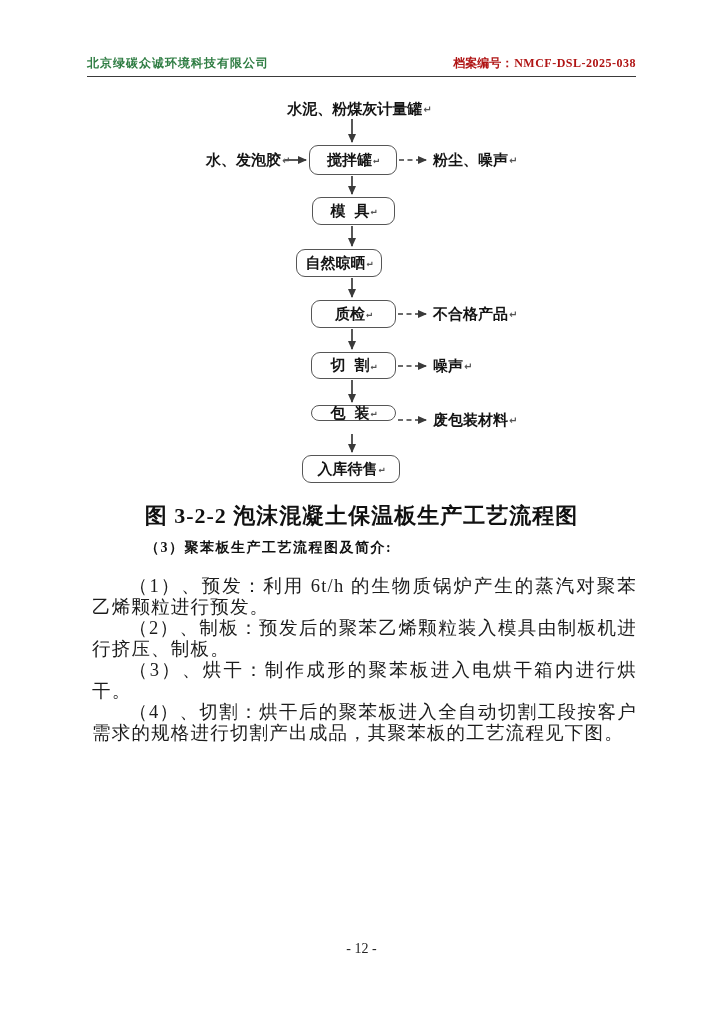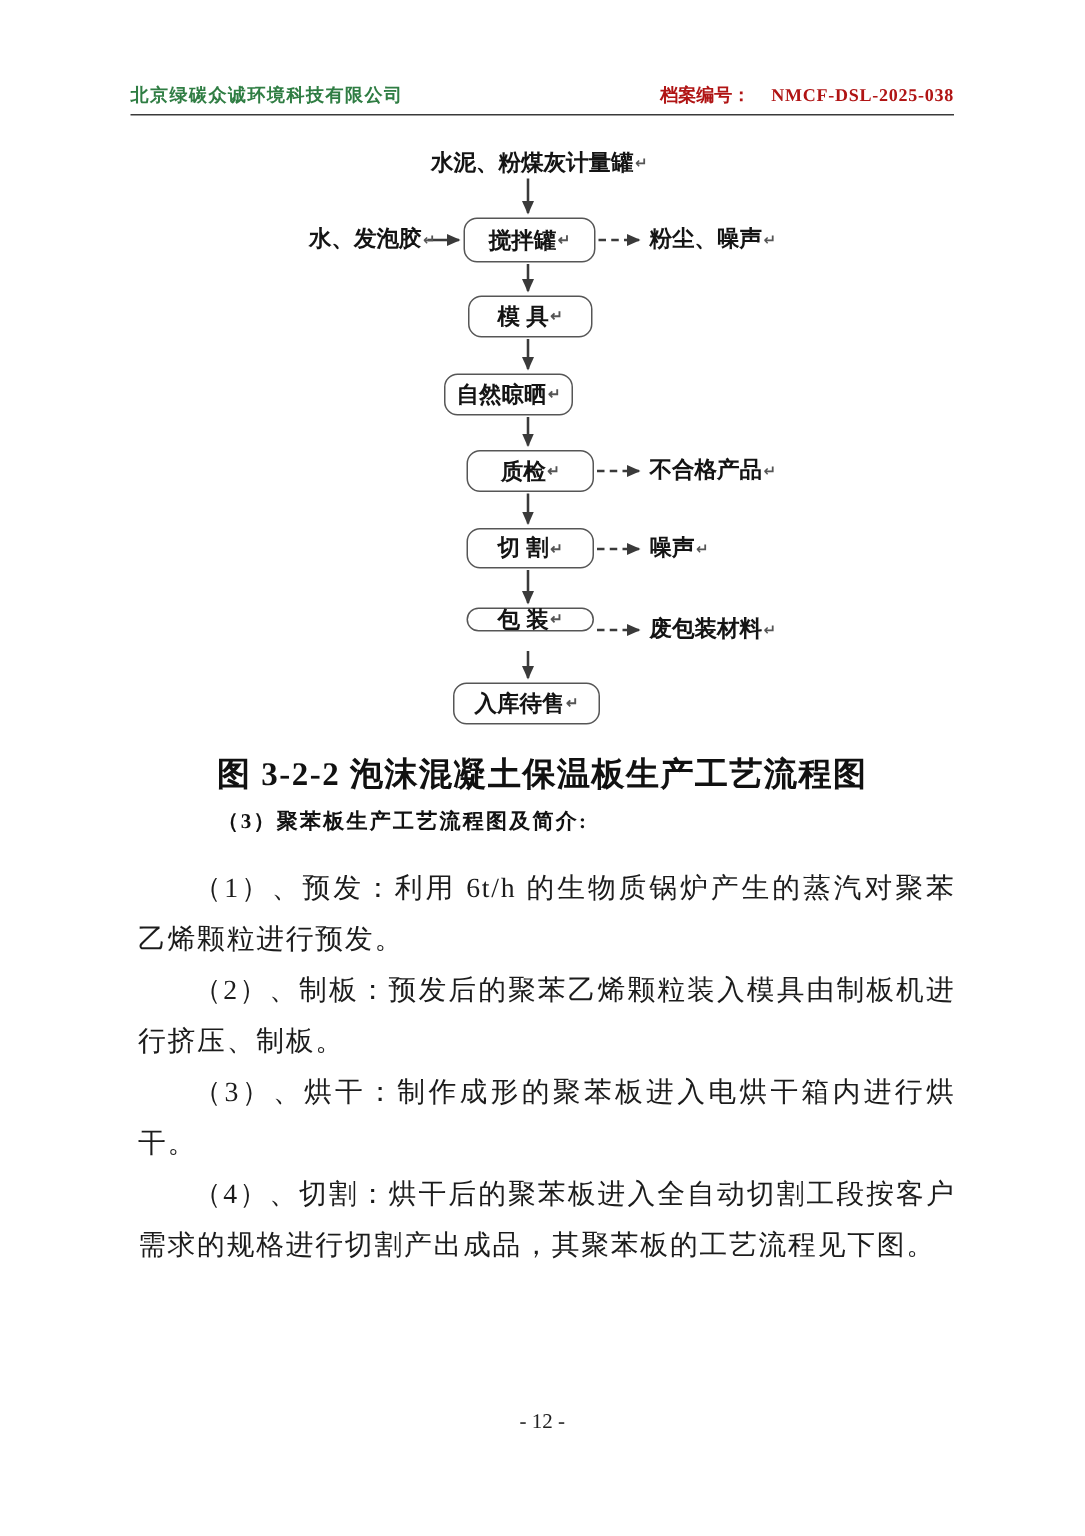--- a/index.html
+++ b/index.html
@@ -15,32 +15,32 @@
   
   .header{
     position:absolute;left:87px;top:44px;width:549px;height:28px;
     display:flex;justify-content:space-between;align-items:flex-end;
     border-bottom:1.5px solid #3a3a3a;
     padding-bottom:4px;
     font-size:12px;
   }
   .company{color:#2f7d43;font-weight:600;letter-spacing:1px;}
   .archive{color:#b01414;font-weight:600;}
-  .archive .num{margin-left:14px;letter-spacing:0.5px;}
+  .archive .num{margin-left:1px;letter-spacing:0.5px;}
 
   
   .flow-arrows{position:absolute;left:0;top:0;width:723px;height:1024px;pointer-events:none;}
   .fl{stroke:#3a3a3a;stroke-width:1.7;fill:none;}
   .fd{stroke:#3a3a3a;stroke-width:1.6;fill:none;stroke-dasharray:5 3.5;}
 
   .fbox{
     position:absolute;background:#ffffff;
     border:1.7px solid #565656;border-radius:9px;
     display:flex;align-items:center;justify-content:center;
-    font-family:Liberation Sans, sans-serif;
+    font-family:Liberation Mono, monospace;
     font-weight:bold;font-size:15px;color:#141414;
     box-sizing:border-box;
   }
   .b1{left:309px;top:145px;width:88px;height:30px;}
   .b2{left:312px;top:197px;width:83px;height:28px;}
   .b3{left:296px;top:249px;width:86px;height:28px;}
   .b4{left:311px;top:300px;width:85px;height:28px;}
   .b5{left:311px;top:352px;width:85px;height:27px;}
   .b6{left:311px;top:405px;width:85px;height:16px;}
   .b7{left:302px;top:455px;width:98px;height:28px;}
@@ -65,21 +65,21 @@
     text-align:center;font-weight:bold;font-size:22px;color:#111;
     letter-spacing:1px;
   }
   .heading{
     position:absolute;left:145px;top:539px;
     font-weight:bold;font-size:14px;color:#111;
     letter-spacing:1.5px;
   }
   .body-text{
     position:absolute;left:92px;top:576px;width:545px;
-    font-size:18.5px;line-height:34px;color:#1c1c1c;
+    font-size:18.5px;line-height:21px;color:#1c1c1c;
     letter-spacing:1.2px;
   }
   .body-text p{margin:0;text-indent:2em;text-align:justify;}
 
   
   .footer{
     position:absolute;left:0;top:941px;width:723px;
     text-align:center;font-size:14px;color:#222;
   }
 </style>

